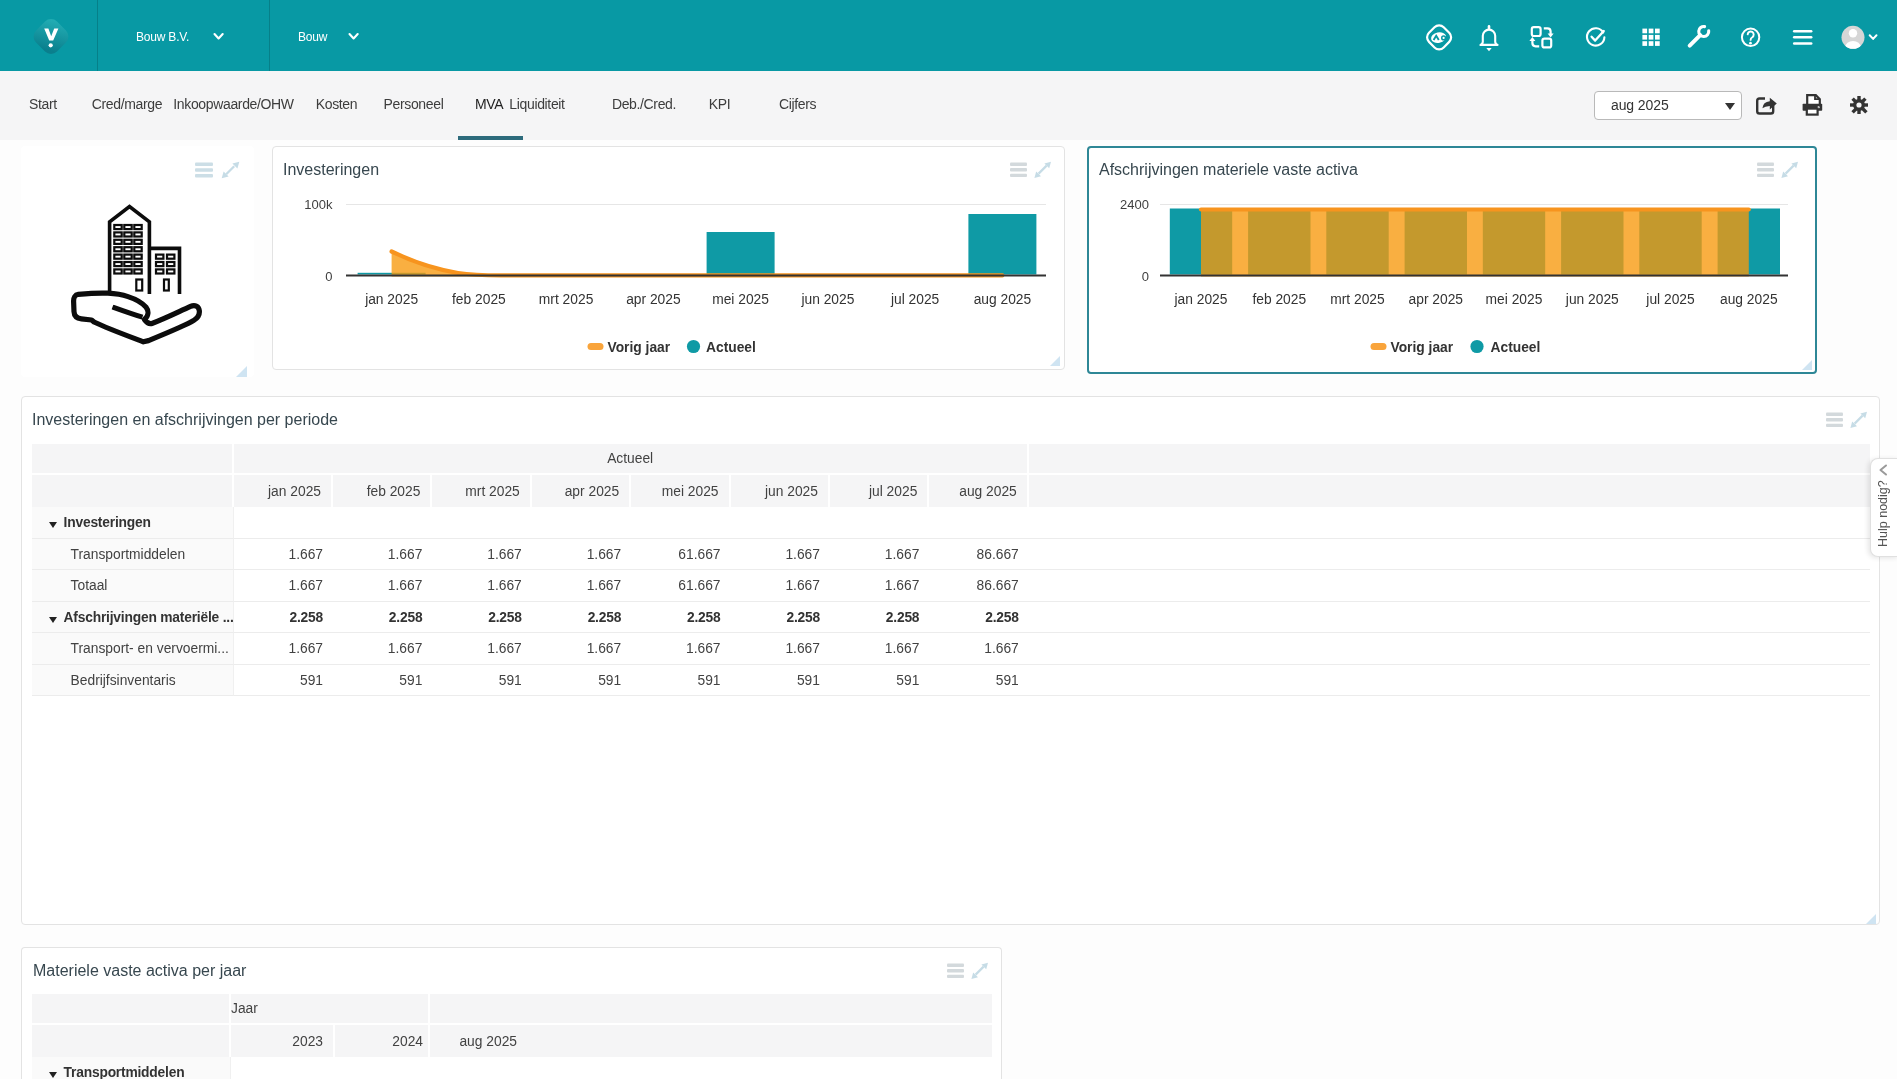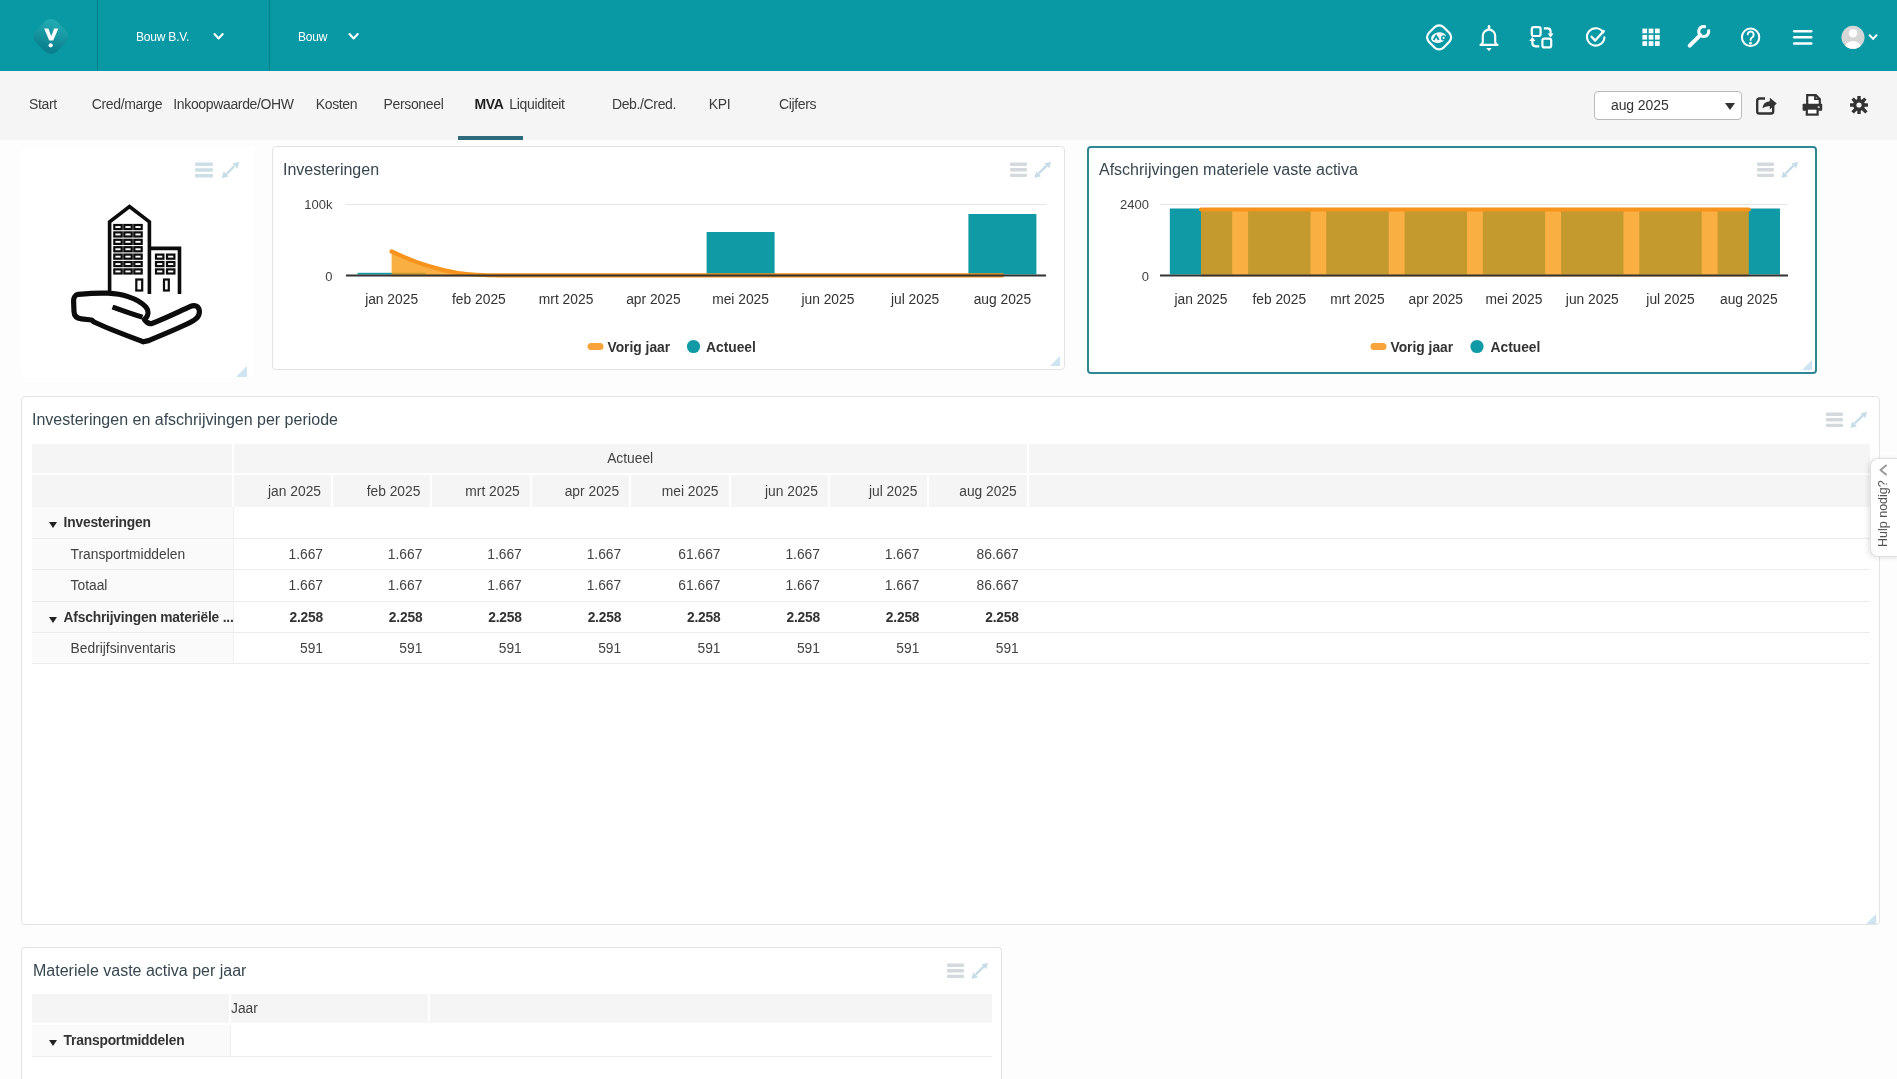--- a/index.html
+++ b/index.html
@@ -4,21 +4,21 @@
 <style>
   *{margin:0;padding:0;box-sizing:border-box}
   html,body{width:1897px;height:1079px;overflow:hidden;background:#fdfdfd;
     font-family:"Liberation Sans",sans-serif;}
   .abs{position:absolute}
   #hdr{position:absolute;left:0;top:0;width:1897px;height:71px;background:#0899a4;}
   .hsep{position:absolute;top:0;width:1px;height:71px;background:rgba(0,0,0,0.16)}
   .htxt{position:absolute;color:#fff;font-size:12px;line-height:17px;top:29px;letter-spacing:-0.2px}
   #nav{position:absolute;left:0;top:71px;width:1897px;height:69px;background:#f5f5f6;}
   .tab{position:absolute;top:96px;transform:translateX(-50%);font-size:14px;letter-spacing:-0.35px;color:#3d3d3d;line-height:16px;white-space:nowrap}
-  .tab.act{color:#1f1f1f;font-weight:bold}
+  .tab.act{color:#1f1f1f;font-weight:normal}
   #underline{position:absolute;left:458px;top:136px;width:65px;height:4px;background:#2d6b7c}
   #sel{position:absolute;left:1594px;top:91px;width:148px;height:29px;background:#fff;border:1px solid #b9b9b9;border-radius:4px;font-size:14px;letter-spacing:-0.1px;color:#333;line-height:27px;padding-left:16px}
   #sel .car{position:absolute;left:130px;top:11px;width:0;height:0;border-left:5.5px solid transparent;border-right:5.5px solid transparent;border-top:7px solid #333}
   .card{position:absolute;background:#fff;border:1px solid #e3e3e3;border-radius:4px}
   .ctitle{position:absolute;font-size:16px;color:#37474f;white-space:nowrap}
   .rsz{position:absolute;width:0;height:0;border-style:solid}
   table{border-collapse:separate;border-spacing:0;table-layout:fixed;font-size:13.8px;color:#424242}
   td{padding:0 10px 0 0;vertical-align:middle;overflow:hidden;white-space:nowrap}
   td.hg{background:#f5f5f6;border-right:2px solid #fff}
   td.lb{background:#fafafa;border-right:1px solid #f0f0f0;padding:0}
@@ -374,20 +374,32 @@
     <td class="num grp">2.258</td>
         <td class="num grp">2.258</td>
         <td class="num grp">2.258</td>
         <td class="num grp">2.258</td>
     <td class="num grp">2.258</td>
         <td class="num grp">2.258</td>
         <td class="num grp">2.258</td>
         <td class="num grp">2.258</td>
         <td></td>
   </tr>
+  <tr class="dr" style="height:32px">
+    <td class="lb"><span style="padding-left:39px">Transport- en vervoermi...</span></td>
+    <td class="num">1.667</td>
+        <td class="num">1.667</td>
+        <td class="num">1.667</td>
+        <td class="num">1.667</td>
+    <td class="num">1.667</td>
+        <td class="num">1.667</td>
+        <td class="num">1.667</td>
+        <td class="num">1.667</td>
+        <td></td>
+  </tr>
   <tr class="dr" style="height:31px">
     <td class="lb"><span style="padding-left:39px">Bedrijfsinventaris</span></td>
     <td class="num">591</td>
         <td class="num">591</td>
         <td class="num">591</td>
         <td class="num">591</td>
     <td class="num">591</td>
         <td class="num">591</td>
         <td class="num">591</td>
         <td class="num">591</td>
@@ -417,20 +429,27 @@
       <col style="width:95px">
       <col style="width:100px">
       <col>
   </colgroup>
   <tbody>
       <tr style="height:31px">
     <td class="hg" style="border-bottom:2px solid #fff"></td>
     <td class="hg" colspan="2" style="border-bottom:2px solid #fff;padding:0">Jaar</td>
     <td class="hg" colspan="2" style="border-right:none;border-bottom:2px solid #fff"></td>
   </tr>
+  <tr style="height:32px">
+    <td class="hg"></td>
+    <td class="hg num">2023</td>
+        <td class="hg num" style="padding-right:5px">2024</td>
+    <td class="hg num" style="padding-right:13px;border-right:none">aug 2025</td>
+        <td class="hg" style="border-right:none"></td>
+  </tr>
   <tr class="dr" style="height:32px">
     <td class="lb"><span class="grp" style="padding-left:17px"><span class="tri"></span>Transportmiddelen</span></td>
     <td></td>
         <td></td>
         <td colspan="2"></td>
   </tr>
 </tbody>
   </table>
 
 <div id="helptab"></div>

